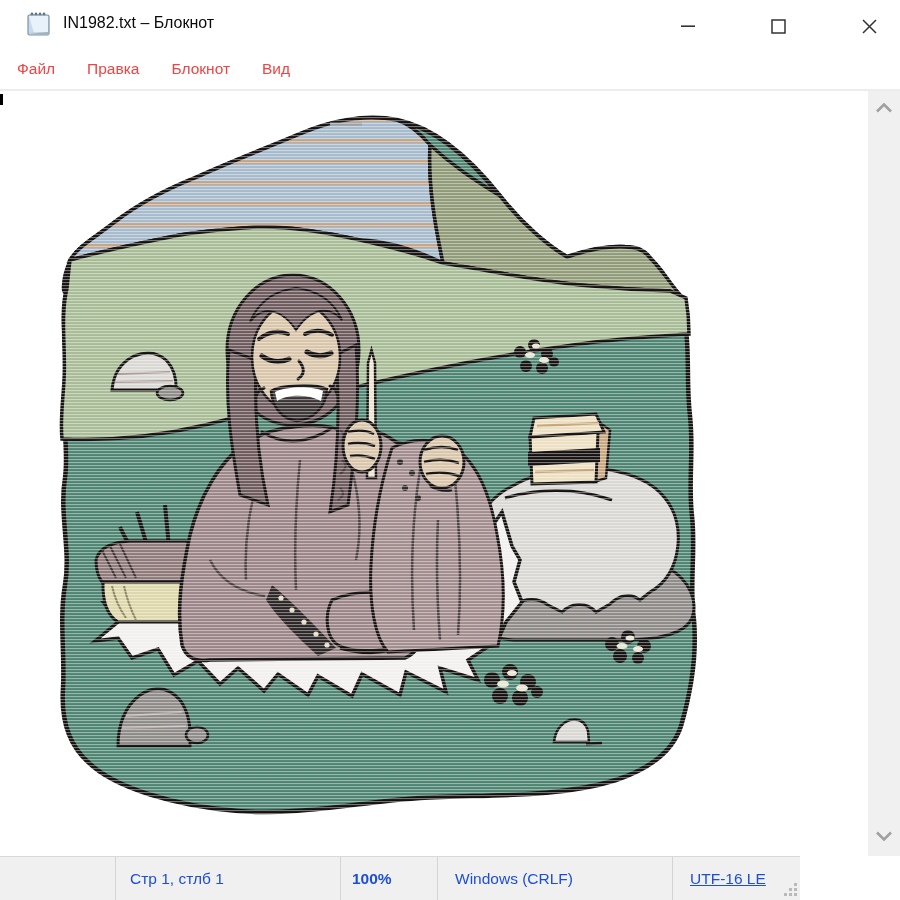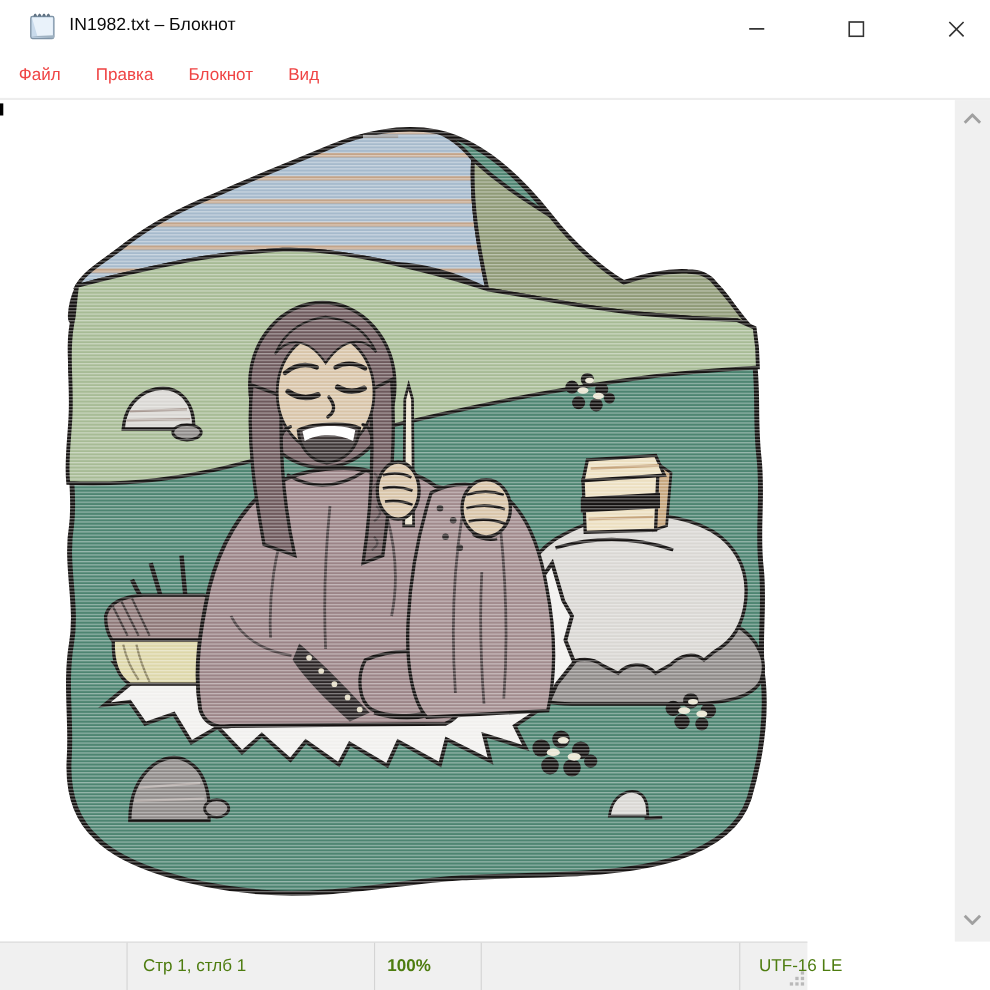--- a/index.html
+++ b/index.html
@@ -25,27 +25,27 @@
   #editarea{left:0;top:91px;width:868px;height:765px;background:#fff;}
   #caret{left:0px;top:3px;width:3px;height:11px;background:#000;}
 
   
   #vscroll{left:868px;top:91px;width:32px;height:765px;background:#f0f0f0;}
   .scroll-arrow{left:7px;width:18px;height:10px;}
   #scroll-up{top:12px;}
   #scroll-down{top:740px;}
 
   
-  #statusbar{left:0;top:856px;width:734px;height:44px;background:#f0f0f0;border-top:1px solid #d9d9d9;
-    box-sizing:border-box;font-size:15.5px;color:#4d7c0f;}
+  #statusbar{left:0;top:856px;width:800px;height:44px;background:#f0f0f0;border-top:1px solid #d9d9d9;
+    box-sizing:border-box;font-size:15.5px;color:#1d4ed8;}
   .status-cell{top:0;height:100%;display:flex;align-items:center;white-space:nowrap;}
   #st-cursor{left:130px;}
   #st-zoom{left:352px;font-weight:bold;}
   #st-eol{left:455px;}
-  #st-enc{left:690px;}
+  #st-enc{left:690px;text-decoration:underline;}
   .status-div{top:0;width:1px;height:100%;background:#d4d4d4;}
   #grip{right:3px;bottom:4px;width:13px;height:13px;}
   #grip i{position:absolute;width:3px;height:3px;background:#b9b9b9;}
 
   svg{display:block;}
   .ln{fill:none;stroke:var(--c-outline);}
 </style>
 </head>
 <body>
 
@@ -259,20 +259,21 @@
     </div>
   </div>
 
   <div id="statusbar" class="abs">
     <div class="abs status-div" style="left:115px"></div>
     <div class="abs status-div" style="left:340px"></div>
     <div class="abs status-div" style="left:437px"></div>
     <div class="abs status-div" style="left:672px"></div>
     <div id="st-cursor" class="abs status-cell">Стр 1, стлб 1</div>
     <div id="st-zoom" class="abs status-cell">100%</div>
+    <div id="st-eol" class="abs status-cell">Windows (CRLF)</div>
     <div id="st-enc" class="abs status-cell">UTF-16 LE</div>
     <div id="grip" class="abs">
       <i style="left:10px;top:0"></i>
         <i style="left:10px;top:5px"></i>
         <i style="left:10px;top:10px"></i>
       <i style="left:5px;top:5px"></i>
         <i style="left:5px;top:10px"></i>
         <i style="left:0;top:10px"></i>
     </div>
   </div>

